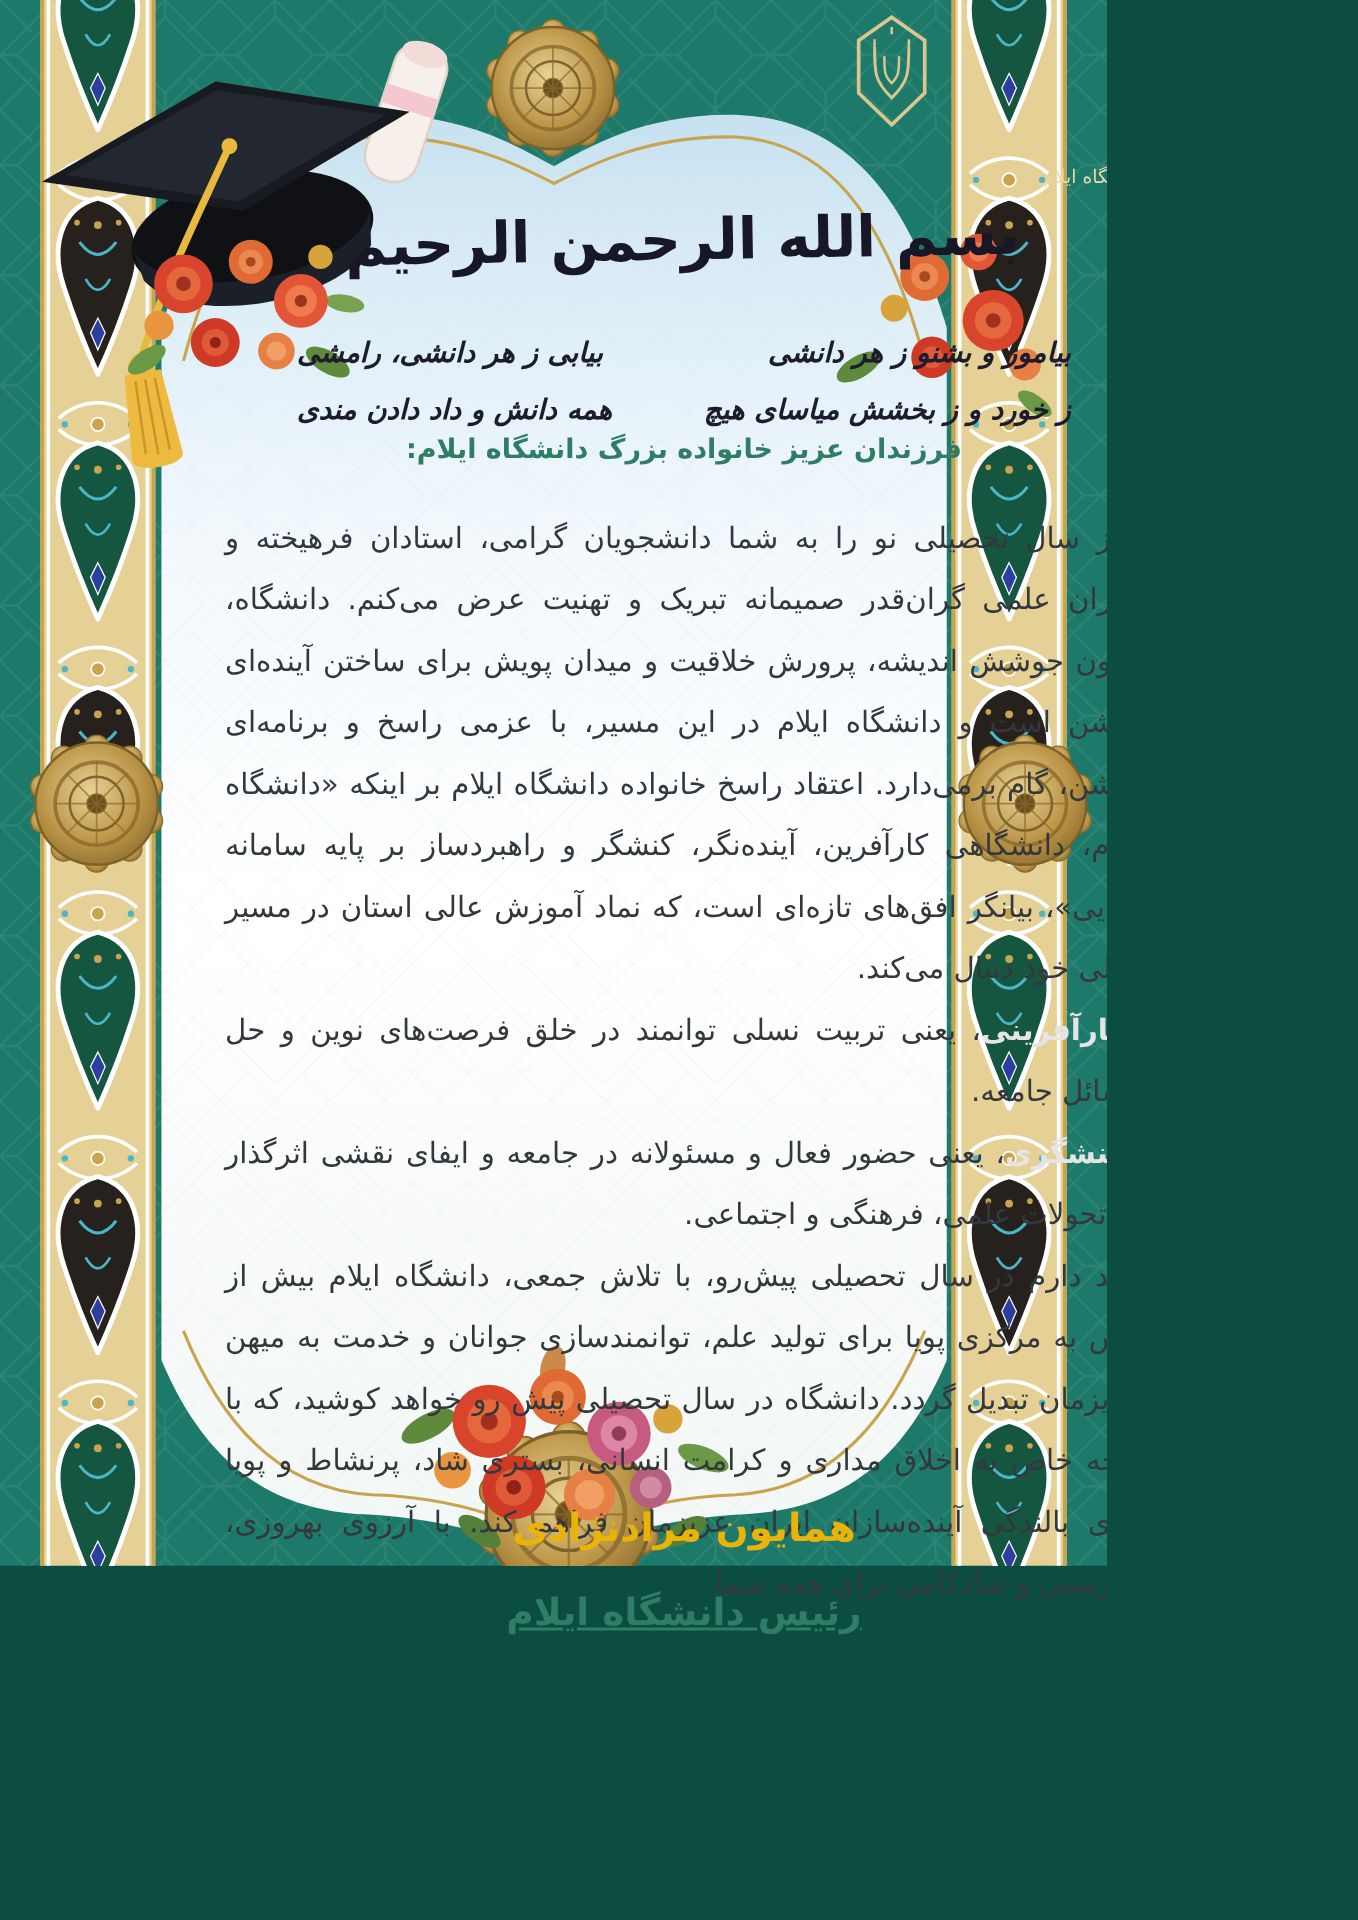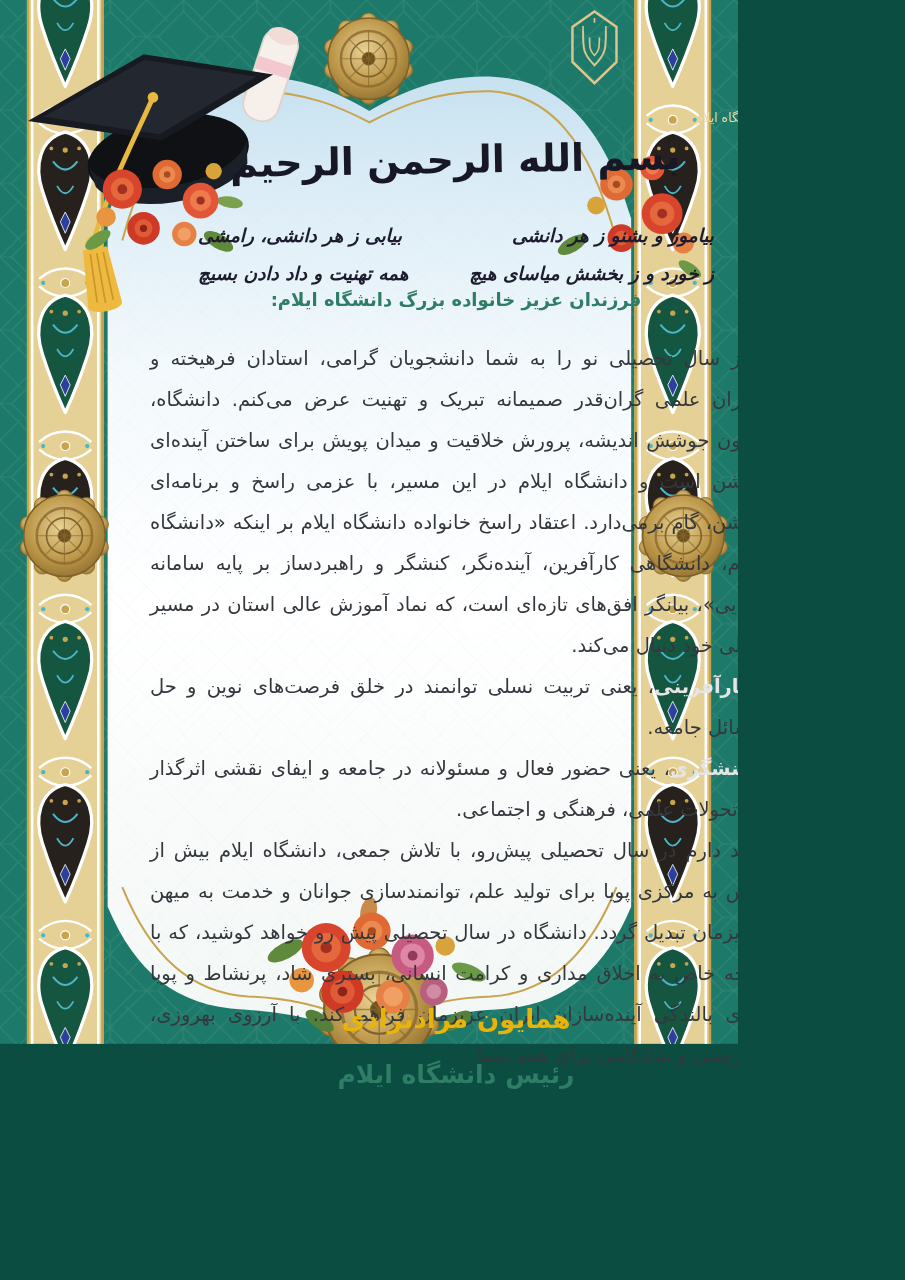--- a/index.html
+++ b/index.html
@@ -24,21 +24,21 @@
   }
   .body-text{
     top:338px; left:150px; width:612px; direction:rtl;
     text-align:justify; font-size:19.5px; line-height:41px; color:#34383d;
   }
   .body-text p{margin:0; padding:0;}
   .kw{color:#e5e5e5; font-weight:bold;}
   .sig-name{top:1004px; left:150px; width:612px; text-align:center;
     font-size:26px; font-weight:800; color:#eab308;}
   .sig-title{top:1060px; left:150px; width:612px; text-align:center;
-    font-size:25px; font-weight:800; color:#2e7d64;}
+    font-size:25px; font-weight:800; color:#2e7d64;text-decoration:underline;}
   .logo-caption{top:110px; left:668px; width:122px; text-align:center;
     font-size:12.5px; color:#ead9a8; letter-spacing:1px;}
 </style>
 </head>
 <body>
 
 <div id="poster">
 
   <svg id="art" viewBox="0 0 905 1280" xmlns="http://www.w3.org/2000/svg">
     <defs>
@@ -279,21 +279,21 @@
 
   <div class="abs bismillah">بسم الله الرحمن الرحیم</div>
 
   <div class="abs poem">
     <div class="poem-row">
       <span class="hemistich">بیاموز و بشنو ز هر دانشی</span>
       <span class="hemistich">بیابی ز هر دانشی، رامشی</span>
     </div>
     <div class="poem-row">
       <span class="hemistich">ز خورد و ز بخشش میاسای هیچ</span>
-      <span class="hemistich">همه تهنیت و داد دادن بسیچ</span>
+      <span class="hemistich">همه دانش و داد دادن مندی</span>
     </div>
   </div>
 
   <div class="abs heading">فرزندان عزیز خانواده بزرگ دانشگاه ایلام:</div>
 
   <div class="abs body-text">
     <p>آغاز سال تحصیلی نو را به شما دانشجویان گرامی، استادان فرهیخته و یاوران علمی گران‌قدر صمیمانه تبریک و تهنیت عرض می‌کنم. دانشگاه، کانون جوشش اندیشه، پرورش خلاقیت و میدان پویش برای ساختن آینده‌ای روشن است و دانشگاه ایلام در این مسیر، با عزمی راسخ و برنامه‌ای روشن، گام برمی‌دارد. اعتقاد راسخ خانواده دانشگاه ایلام بر اینکه «دانشگاه ایلام، دانشگاهی کارآفرین، آینده‌نگر، کنشگر و راهبردساز بر پایه سامانه دانایی»، بیانگر افق‌های تازه‌ای است، که نماد آموزش عالی استان در مسیر تعالی خود دنبال می‌کند.</p>
     <p><span>•</span><span class="kw">کارآفرینی</span><span>، یعنی تربیت نسلی توانمند در خلق فرصت‌های نوین و حل مسائل جامعه.</span></p>
     <p><span>•</span><span class="kw">کنشگری</span><span>، یعنی حضور فعال و مسئولانه در جامعه و ایفای نقشی اثرگذار در تحولات علمی، فرهنگی و اجتماعی.</span></p>
     <p>امید دارم در سال تحصیلی پیش‌رو، با تلاش جمعی، دانشگاه ایلام بیش از پیش به مرکزی پویا برای تولید علم، توانمندسازی جوانان و خدمت به میهن عزیزمان تبدیل گردد. دانشگاه در سال تحصیلی پیش رو خواهد کوشید، که با توجه خاص به اخلاق مداری و کرامت انسانی، بستری شاد، پرنشاط و پویا برای بالندگی آینده‌سازان ایران عزیزمان فراهم کند. با آرزوی بهروزی، تندرستی و شادکامی برای همه شما.</p>

